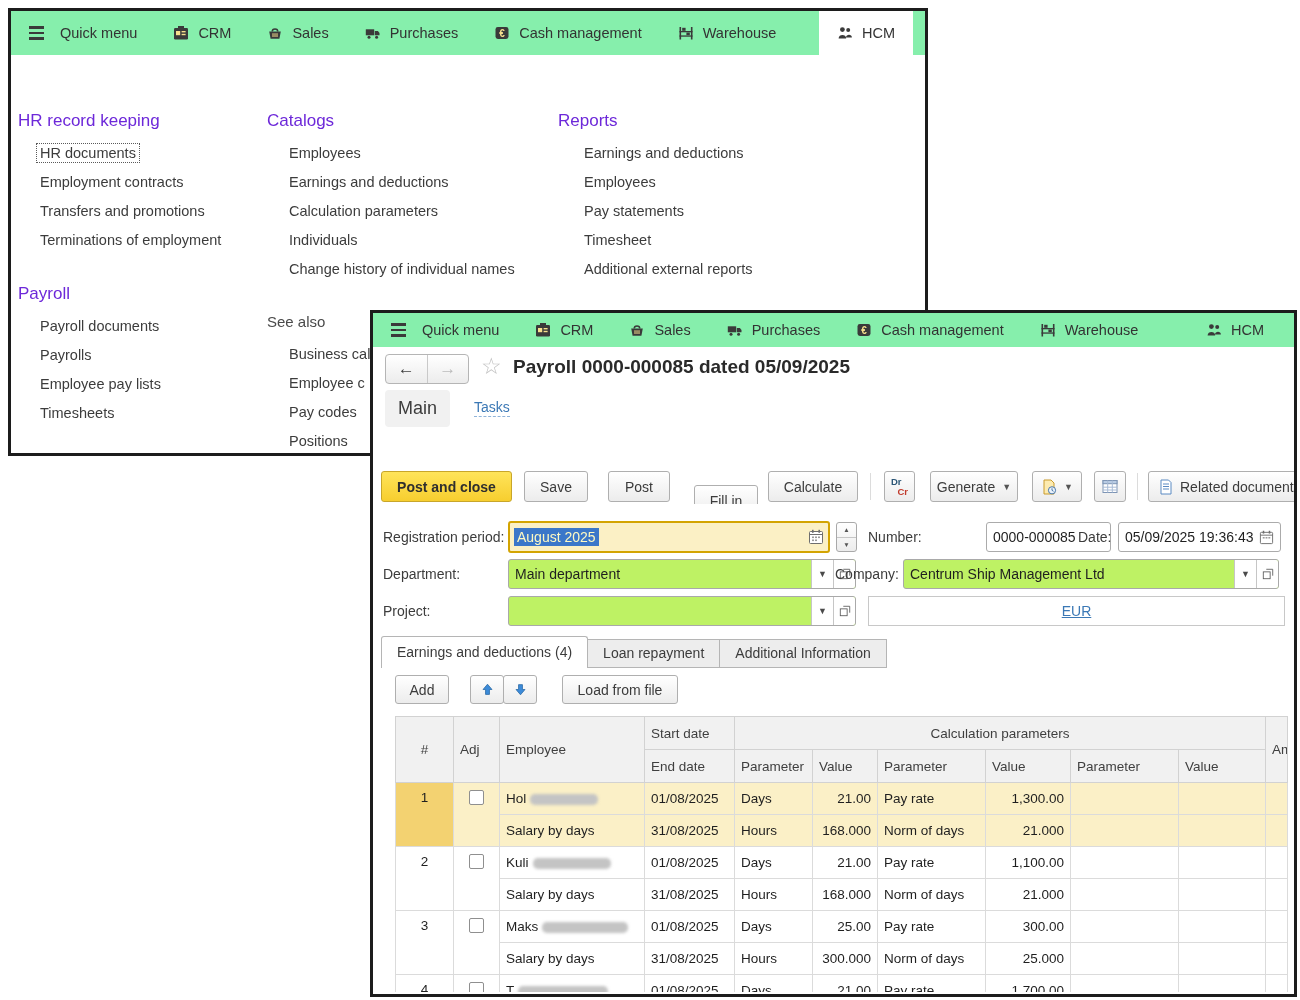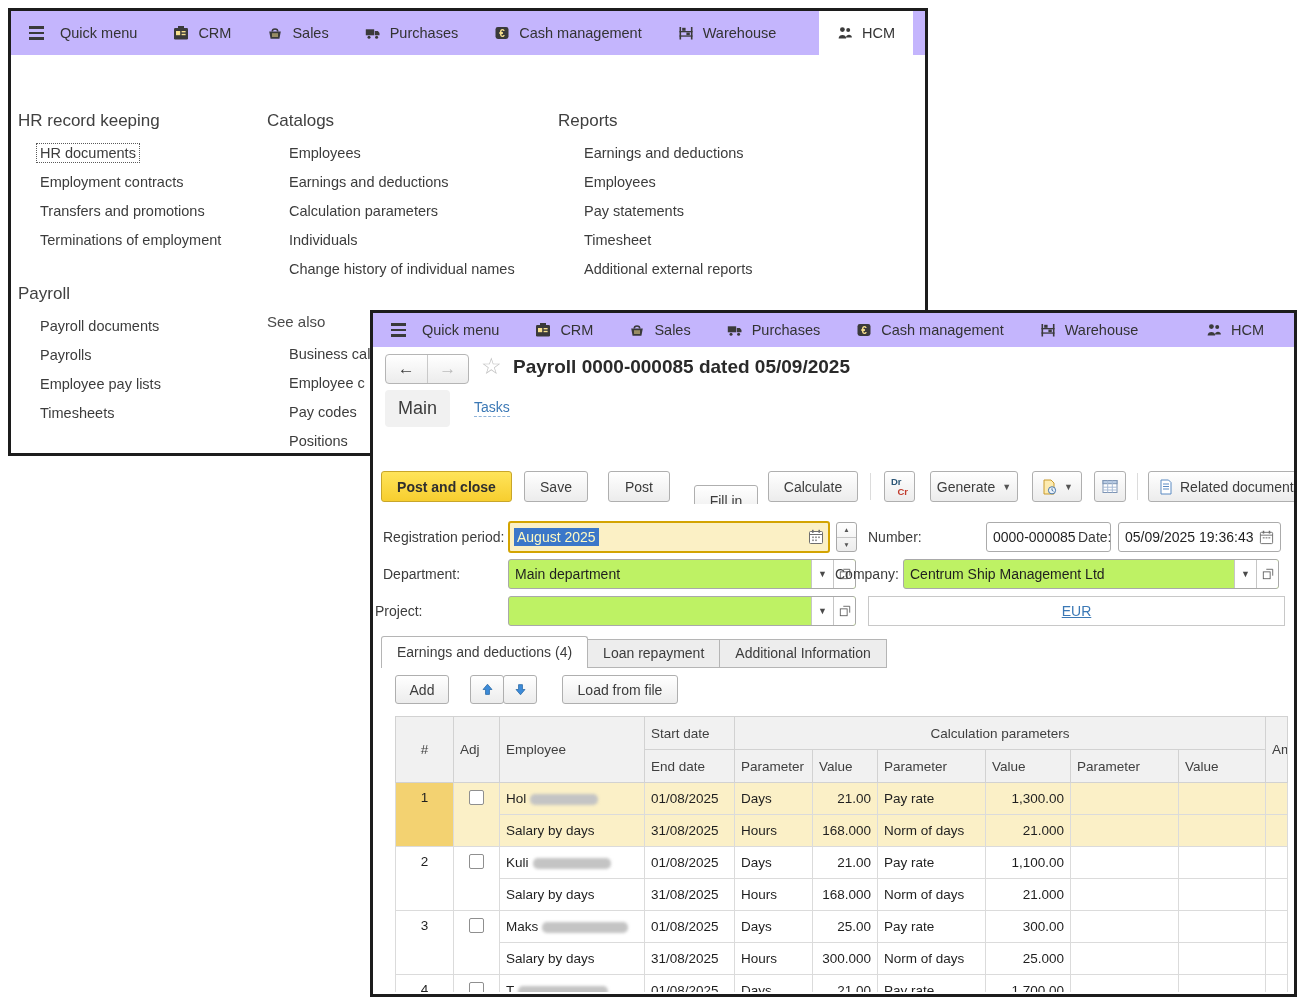--- a/index.html
+++ b/index.html
@@ -3,35 +3,35 @@
 <meta charset="utf-8">
 <style>
   * { margin:0; padding:0; box-sizing:border-box; }
   html,body { width:1300px; height:1000px; background:#fff; font-family:"Liberation Sans", sans-serif; position:relative; overflow:hidden; }
 
   .window { position:absolute; background:#fff; border:3px solid #1c1c1c; }
   #win-menu { left:8px; top:8px; width:920px; height:448px; z-index:1; }
   #win-doc  { left:370px; top:310px; width:927px; height:687px; z-index:2; }
 
   
-  .menubar { background:#c4b5fd; display:flex; align-items:center; padding:0 12px; }
+  .menubar { background:#86efac; display:flex; align-items:center; padding:0 12px; }
   #win-menu .menubar { height:44px; }
   #win-doc  .menubar { height:34px; }
   .mi { display:flex; align-items:center; gap:9px; padding:0 10px; height:100%; font-size:14.5px; color:#333; cursor:default; white-space:nowrap; }
   .mi.spaced { margin-right:16px; }
   .mi-hcm { margin-left:auto; padding:0 18px; }
   .mi-hcm.active { background:#fff; }
   .mi svg { flex:none; }
   .hamb { display:flex; flex-direction:column; gap:3px; padding:0 6px; }
   .hamb i { display:block; width:15px; height:2.4px; background:#3A3A3A; }
 
   
   .mp { position:relative; width:100%; height:calc(100% - 44px); overflow:hidden; }
   .sec { position:absolute; }
-  .sec h2 { font-size:17px; font-weight:normal; color:#404040; height:20px; line-height:20px; margin-bottom:14px; }
+  .sec h2 { font-size:17px; font-weight:normal; color:#6d28d9; height:20px; line-height:20px; margin-bottom:14px; }
   .sec h2.gray { color:#4A4A4A; font-size:15px; }
   .sec ul { list-style:none; }
   .sec li { height:29px; font-size:14.5px; color:#3C3C3C; padding-left:22px; white-space:nowrap; cursor:pointer; }
   .focus-dotted { border:1px dotted #5a5a5a; padding:1px 3px; margin-left:-4px; }
 
   
   .doc-body { position:relative; width:100%; height:calc(100% - 34px); overflow:hidden; }
 
   .navrow { position:absolute; left:0; top:5px; width:100%; height:34px; }
   .bfgroup { position:absolute; left:12px; top:2px; width:84px; height:30px; border:1px solid #B5B5B5; border-radius:4px; background:linear-gradient(#fff,#ececec); display:flex; overflow:hidden; }
@@ -400,21 +400,21 @@
         <div class="cbtn">
           <svg width="12" height="12" viewBox="0 0 14 14">
               <rect x="1.5" y="4.5" width="8" height="8" fill="#fff" stroke="#5A5A5A"></rect>
               <path d="M5 1.5 h7.5 v7.5" fill="none" stroke="#5A5A5A"></path>
             </svg>
         </div>
       </div>
     </div>
 
     <div class="frow" style="top:249px;">
-      <div class="flabel" style="left:2px;">Project:</div>
+      <div class="flabel" style="left:10px;">Project:</div>
       <div class="combo" style="left:135px; width:348px;">
         <div class="ctext"></div>
         <div class="cbtn">▼</div>
         <div class="cbtn">
           <svg width="12" height="12" viewBox="0 0 14 14">
               <rect x="1.5" y="4.5" width="8" height="8" fill="#fff" stroke="#5A5A5A"></rect>
               <path d="M5 1.5 h7.5 v7.5" fill="none" stroke="#5A5A5A"></path>
             </svg>
         </div>
       </div>

